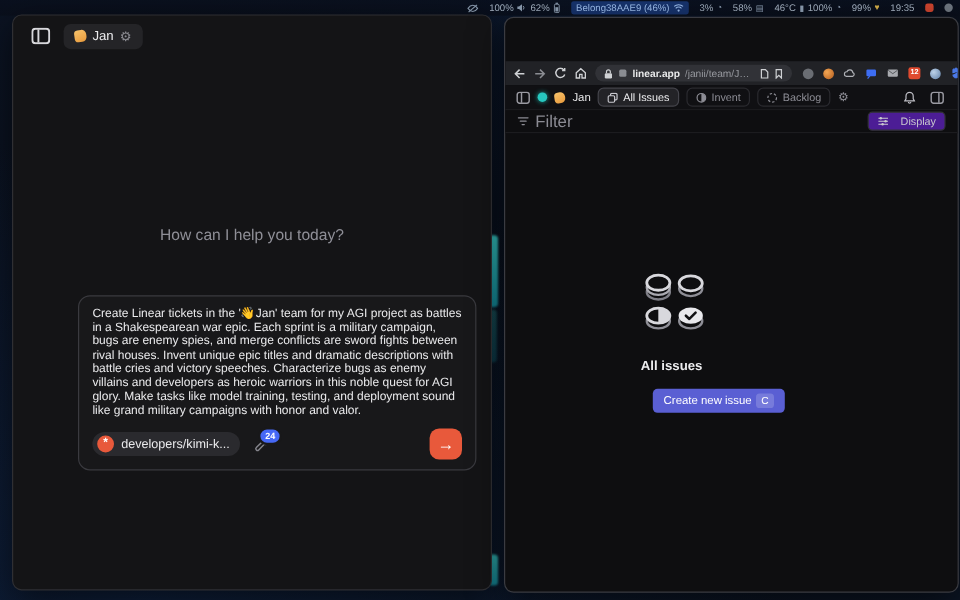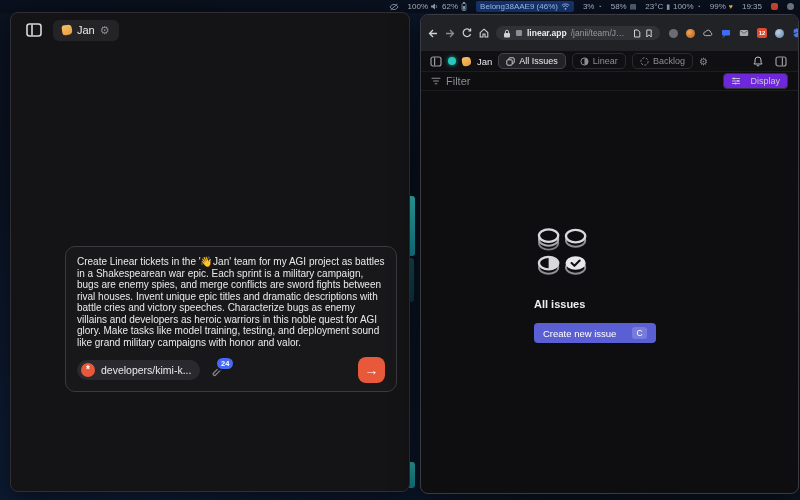--- a/index.html
+++ b/index.html
@@ -45,51 +45,51 @@
   .model-pill .label{font-size:10.5px;color:#eaeaec;}
   .tools-btn{position:relative;margin-left:12px;background:none;border:none;padding:0;cursor:pointer;display:flex;justify-content:center;}
   .tools-badge{position:absolute;top:-7px;right:-9px;background:#4668f5;color:#fff;font-size:7.5px;font-weight:bold;
     border-radius:8px;padding:1px 4px;border:2px solid #18181a;}
   .send-btn{margin-left:auto;width:27px;height:26px;border:none;border-radius:8px;background:#e8593b;color:#fff;
     font-size:14px;line-height:1;display:flex;align-items:center;justify-content:center;cursor:pointer;}
 
   
   .browser-window{position:absolute;left:420px;top:14px;width:377px;height:478px;background:#0e0e10;
     border:1px solid #3a3b41;border-radius:8px;box-shadow:0 8px 28px rgba(0,0,0,.55);overflow:hidden;}
-  .toolbar{height:36px;background:#212226;display:flex;align-items:center;gap:7px;padding:0 7px;}
+  .toolbar{height:20px;background:#212226;display:flex;align-items:center;gap:7px;padding:0 7px;margin-top:36px;}
   .nav-ic{display:flex;background:none;border:none;padding:0;cursor:pointer;}
   .addressbar{flex:0 0 150px;height:14px;background:#313237;border-radius:8px;display:flex;align-items:center;
     gap:4px;padding:0 7px;overflow:hidden;cursor:text;}
   .addressbar .host{font-size:8.5px;color:#e9eaeb;font-weight:bold;white-space:nowrap;}
   .addressbar .path{font-size:8.5px;color:#97999f;white-space:nowrap;overflow:hidden;text-overflow:ellipsis;flex:1;}
   .ext-row{display:flex;align-items:center;gap:8px;margin-left:2px;}
   .ext{width:9px;height:9px;border-radius:50%;display:inline-block;cursor:pointer;}
   .ext.badge12{width:10px;height:10px;border-radius:2px;background:#e04a2f;color:#fff;font-size:6px;font-weight:bold;
     display:flex;align-items:center;justify-content:center;}
 
   .linear-header{height:20px;display:flex;align-items:center;gap:6px;padding:0 9px;border-bottom:1px solid #1d1d21;background:#101013;}
   .teal-dot{width:8px;height:8px;border-radius:50%;background:#27c8c0;box-shadow:0 0 4px #1ba79f;}
   .linear-header .team-name{font-size:9.5px;color:#e8e8ea;}
   .tab{display:flex;align-items:center;gap:4px;border-radius:5px;padding:2px 7px;font-size:9px;color:#8d8d95;
     background:transparent;border:1px solid #2a2a2f;cursor:pointer;}
   .tab.active{background:#232327;border-color:#44444b;color:#ededef;}
   .gear-glyph{color:#8d8d95;font-size:10px;cursor:pointer;}
   .hdr-right{margin-left:auto;display:flex;align-items:center;gap:12px;padding-right:2px;}
 
   .filterbar{height:18px;display:flex;align-items:center;padding:0 10px;border-bottom:1px solid #1c1c1f;background:#0e0e10;}
-  .filter-btn{display:flex;align-items:center;gap:5px;background:none;border:none;color:#8b8b93;font-size:11px;cursor:pointer;padding:0;}
-  .display-btn{margin-left:auto;display:flex;align-items:center;gap:9px;background:#6d28d9;border:1px solid #333339;
+  .filter-btn{display:flex;align-items:center;gap:5px;background:none;border:none;color:#8b8b93;font-size:14px;cursor:pointer;padding:0;}
+  .display-btn{margin-left:auto;display:flex;align-items:center;gap:9px;background:#4c1d95;border:1px solid #333339;
     border-radius:4px;padding:2px 7px;color:#c9c9cf;font-size:9px;cursor:pointer;}
 
   .empty-state{position:absolute;left:113px;top:210px;width:236px;}
   .empty-state h3{margin:15px 0 0;font-size:11px;font-weight:bold;color:#ededef;}
   .empty-state p{margin:8px 0 0;font-size:9.5px;line-height:1.45;color:#8d8d95;width:228px;}
   .empty-actions{margin-top:13px;display:flex;gap:9px;}
-  .btn-primary{display:flex;align-items:center;gap:16px;background:#5a5fd3;border:none;border-radius:4px;
-    padding:4px 9px;color:#fff;font-size:9.5px;cursor:pointer;}
+  .btn-primary{display:flex;align-items:center;gap:4px;background:#5a5fd3;border:none;border-radius:4px;
+    padding:4px 9px;color:#fff;font-size:9.5px;cursor:pointer;margin-left:10px;}
   .kbd{background:rgba(255,255,255,.18);border-radius:3px;padding:0 4px;font-size:8.5px;line-height:12px;}
   .btn-secondary{background:#212126;border:1px solid #36363c;border-radius:4px;padding:4px 10px;color:#d7d7db;
     font-size:9.5px;cursor:pointer;}
 </style>
 </head>
 <body>
 
 <div class="screen">
 
   <div class="glow" style="left:407px;top:196px;width:8px;height:60px;opacity:.95"></div>
@@ -126,21 +126,21 @@
     </span>
     <span class="sb-seg">
       <span>3%</span>
       <span class="sb-glyph">◔</span>
     </span>
     <span class="sb-seg">
       <span>58%</span>
       <span class="sb-glyph">▤</span>
     </span>
     <span class="sb-seg">
-      <span>23°C</span>
+      <span>46°C</span>
       <span class="sb-glyph">▮</span>
       <span>100%</span>
       <span class="sb-glyph">◔</span>
     </span>
     <span class="sb-seg">
       <span>99%</span>
       <span class="sb-glyph" style="color:#d9b24a">♥</span>
     </span>
     <span class="sb-seg">
       <span>19:35</span>
@@ -158,20 +158,21 @@
           </svg>
       </button>
       <div class="team-pill">
         <span class="wave-blob"></span>
         <span class="label">Jan</span>
         <span style="color:#8a8a90;font-size:11px;">⚙</span>
       </div>
     </div>
 
     <div class="greeting">
+      <p>How can I help you today?</p>
     </div>
 
     <div class="prompt-card">
       <div class="prompt-text">Create Linear tickets in the '👋Jan' team for my AGI project as battles in a Shakespearean war epic. Each sprint is a military campaign, bugs are enemy spies, and merge conflicts are sword fights between rival houses. Invent unique epic titles and dramatic descriptions with battle cries and victory speeches. Characterize bugs as enemy villains and developers as heroic warriors in this noble quest for AGI glory. Make tasks like model training, testing, and deployment sound like grand military campaigns with honor and valor.</div>
       <div class="prompt-actions">
         <button class="model-pill">
           <span class="kimi-logo">*</span>
           <span class="label">developers/kimi-k...</span>
         </button>
         <button class="tools-btn">
@@ -266,21 +267,21 @@
             <rect x="2.8" y="0.8" width="5.4" height="5.4" rx="1" fill="none" stroke="#c9c9cf" stroke-width="1"></rect>
             <rect x="0.8" y="2.8" width="5.4" height="5.4" rx="1" fill="#232327" stroke="#c9c9cf" stroke-width="1"></rect>
           </svg>
         <span>All Issues</span>
       </button>
       <button class="tab">
         <svg width="9" height="9" viewBox="0 0 9 9">
             <circle cx="4.5" cy="4.5" r="3.6" fill="none" stroke="#8d8d95" stroke-width="1"></circle>
             <path d="M4.5 0.9a3.6 3.6 0 0 1 0 7.2z" fill="#8d8d95"></path>
           </svg>
-        <span>Linear</span>
+        <span>Invent</span>
       </button>
       <button class="tab">
         <svg width="9" height="9" viewBox="0 0 9 9">
             <circle cx="4.5" cy="4.5" r="3.6" fill="none" stroke="#8d8d95" stroke-width="1" stroke-dasharray="2 1.6"></circle>
           </svg>
         <span>Backlog</span>
       </button>
       <span class="gear-glyph">⚙</span>
 
       <div class="hdr-right">

